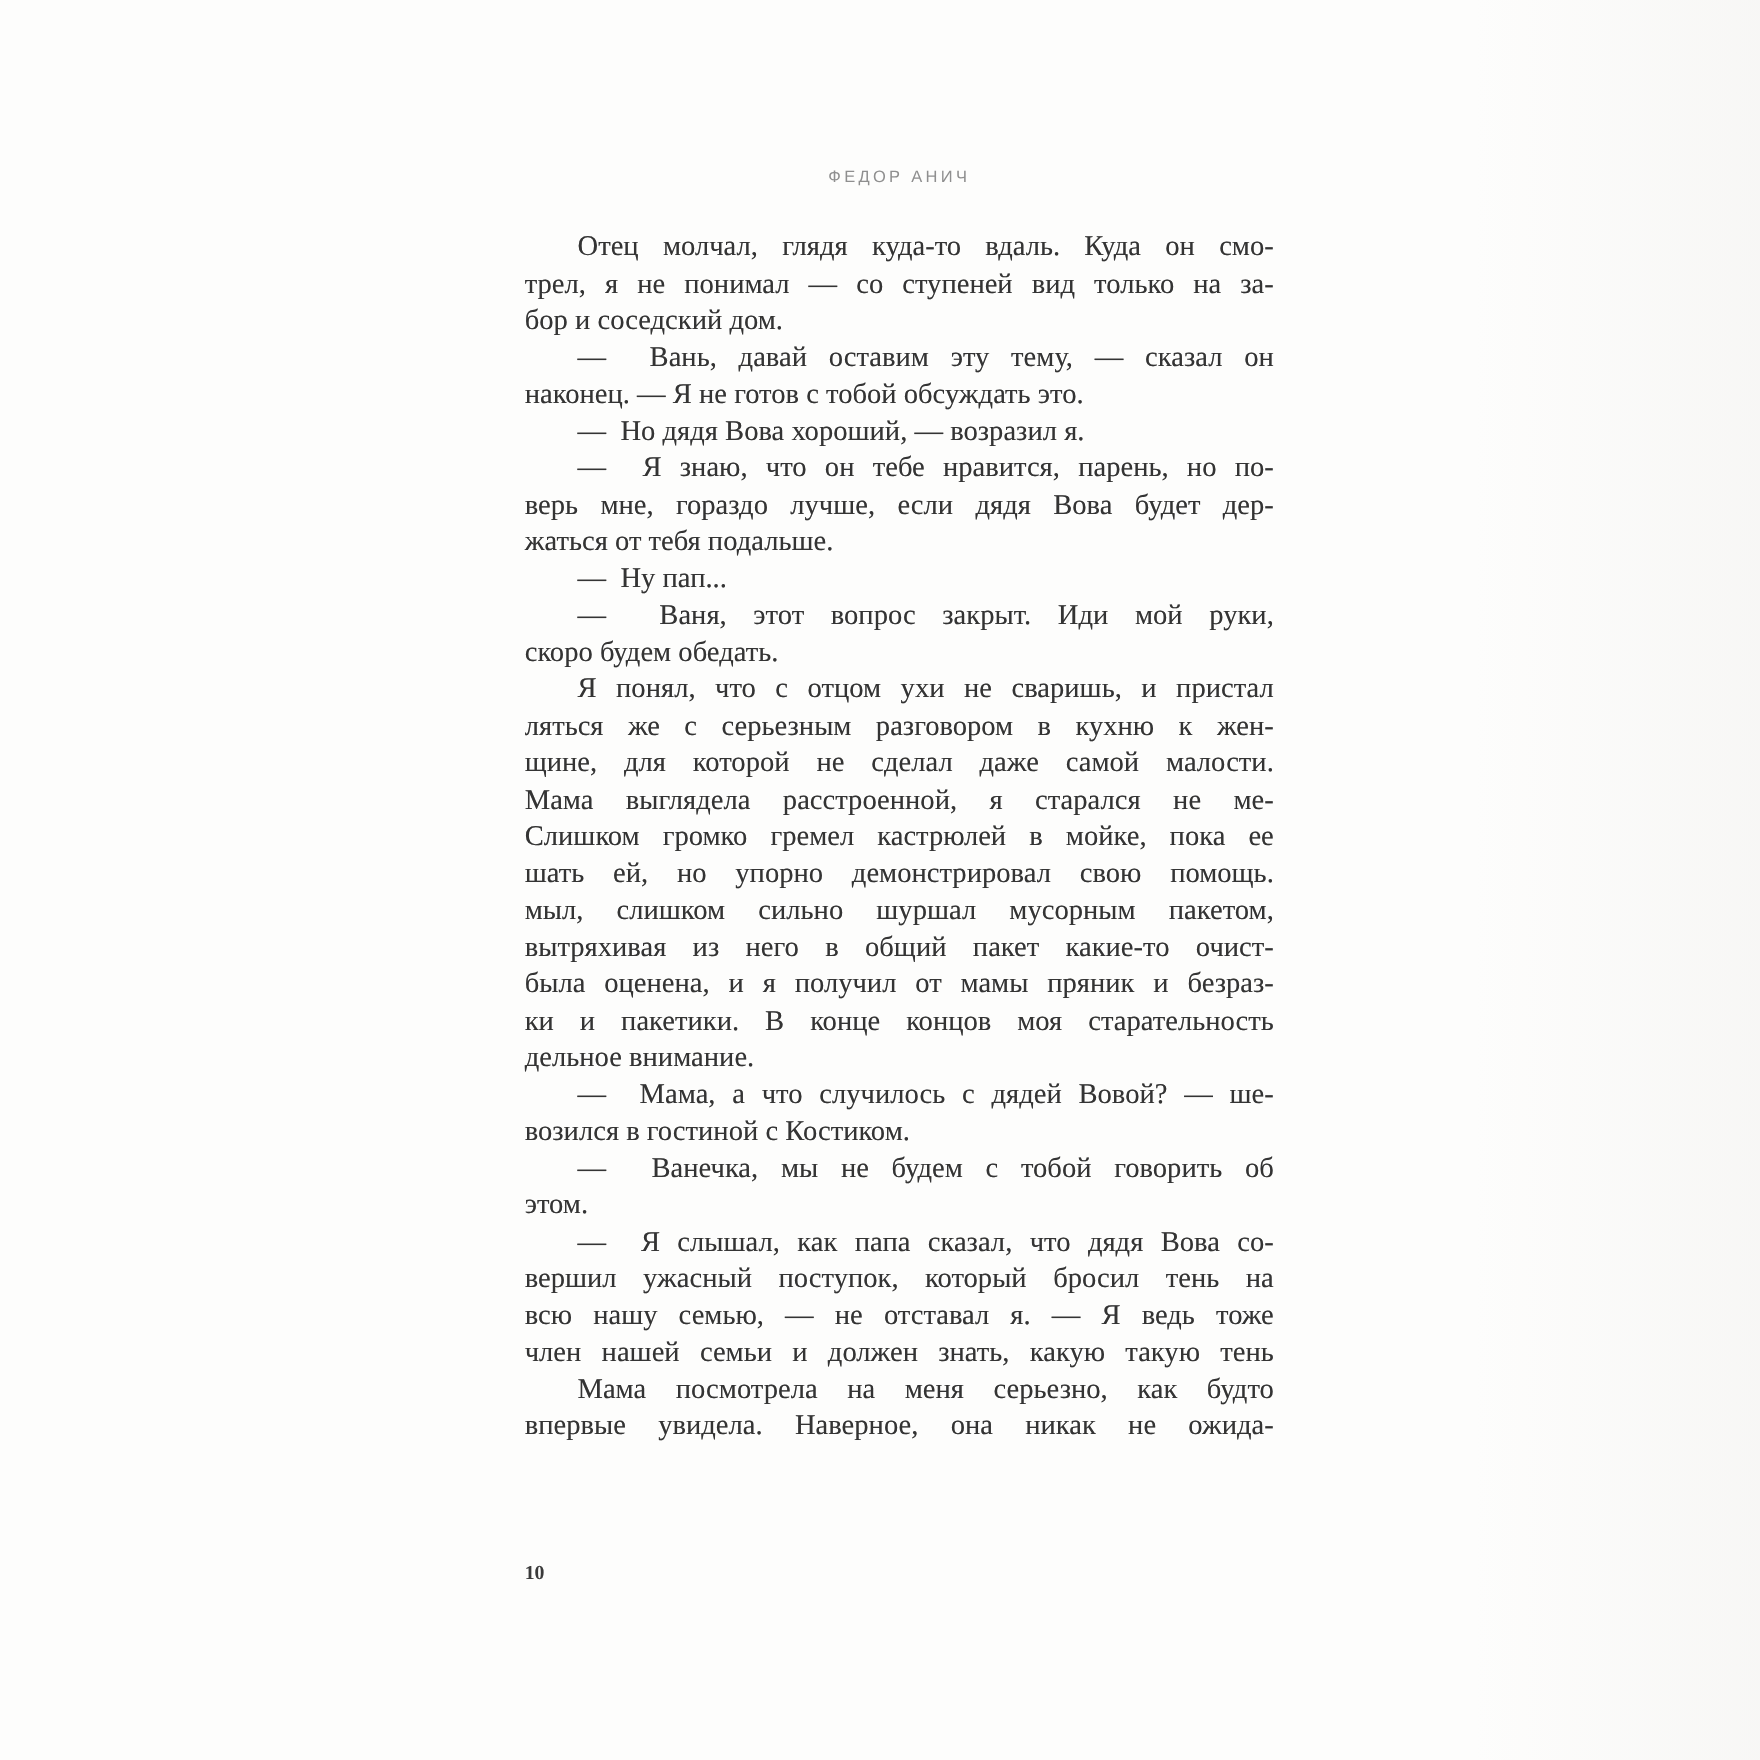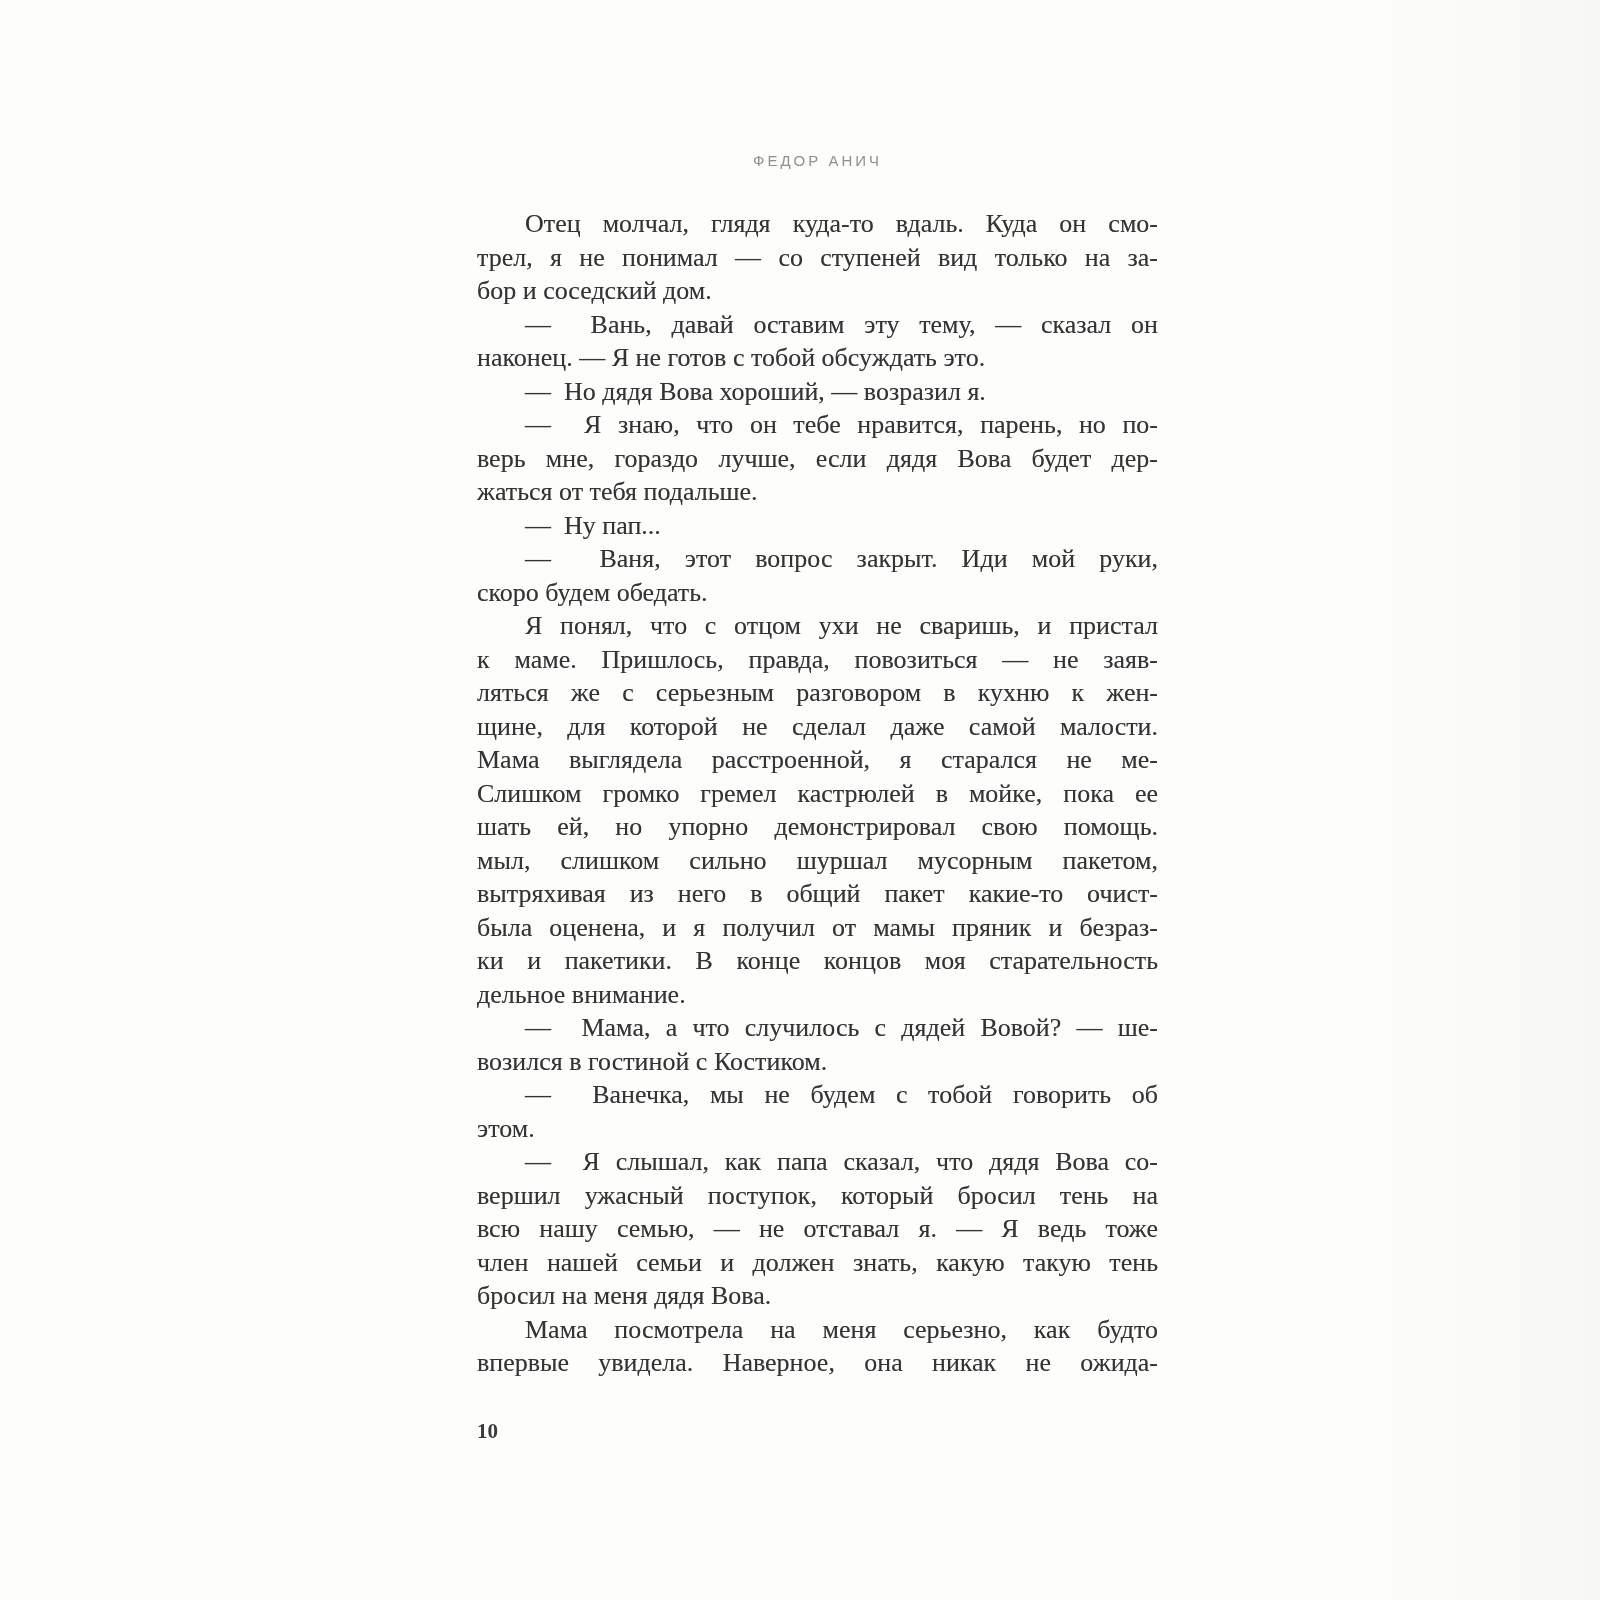--- a/index.html
+++ b/index.html
@@ -66,21 +66,21 @@
   .line.noj {
     text-align-last: left;
   }
   .line.indent {
     text-indent: 48px;
   }
   .page-number {
     position: absolute;
     left: 0;
     top: 1419px;
-    font-size: 21px;
+    font-size: 18px;
     font-weight: bold;
     color: #3a3a3a;
     filter: blur(0.25px);
   }
 </style>
 </head>
 <body>
 
 <div class="canvas">
   <div class="scan-shade"></div>
@@ -93,38 +93,36 @@
         <div class="line indent">—  Вань, давай оставим эту тему, — сказал он</div>
         <div class="line noj">наконец. — Я не готов с тобой обсуждать это.</div>
         <div class="line indent noj">—  Но дядя Вова хороший, — возразил я.</div>
         <div class="line indent">—  Я знаю, что он тебе нравится, парень, но по-</div>
         <div class="line">верь мне, гораздо лучше, если дядя Вова будет дер-</div>
         <div class="line noj">жаться от тебя подальше.</div>
         <div class="line indent noj">—  Ну пап...</div>
         <div class="line indent">—  Ваня, этот вопрос закрыт. Иди мой руки,</div>
         <div class="line noj">скоро будем обедать.</div>
         <div class="line indent">Я понял, что с отцом ухи не сваришь, и пристал</div>
-        <div class="line">к маме. Пришлось, правда, повозиться — не заяв-</div>
         <div class="line">ляться же с серьезным разговором в кухню к жен-</div>
         <div class="line">щине, для которой не сделал даже самой малости.</div>
         <div class="line">Мама выглядела расстроенной, я старался не ме-</div>
         <div class="line">Слишком громко гремел кастрюлей в мойке, пока ее</div>
         <div class="line">шать ей, но упорно демонстрировал свою помощь.</div>
         <div class="line">мыл, слишком сильно шуршал мусорным пакетом,</div>
         <div class="line">вытряхивая из него в общий пакет какие-то очист-</div>
         <div class="line">была оценена, и я получил от мамы пряник и безраз-</div>
         <div class="line">ки и пакетики. В конце концов моя старательность</div>
         <div class="line noj">дельное внимание.</div>
         <div class="line indent">—  Мама, а что случилось с дядей Вовой? — ше-</div>
         <div class="line noj">возился в гостиной с Костиком.</div>
         <div class="line indent">—  Ванечка, мы не будем с тобой говорить об</div>
         <div class="line noj">этом.</div>
         <div class="line indent">—  Я слышал, как папа сказал, что дядя Вова со-</div>
         <div class="line">вершил ужасный поступок, который бросил тень на</div>
         <div class="line">всю нашу семью, — не отставал я. — Я ведь тоже</div>
         <div class="line">член нашей семьи и должен знать, какую такую тень</div>
-        <div class="line noj">бросил на меня дядя Вова.</div>
         <div class="line indent">Мама посмотрела на меня серьезно, как будто</div>
         <div class="line">впервые увидела. Наверное, она никак не ожида-</div>
       </div>
     <div class="page-number">10</div>
   </div>
 </div>
 
 </body></html>

